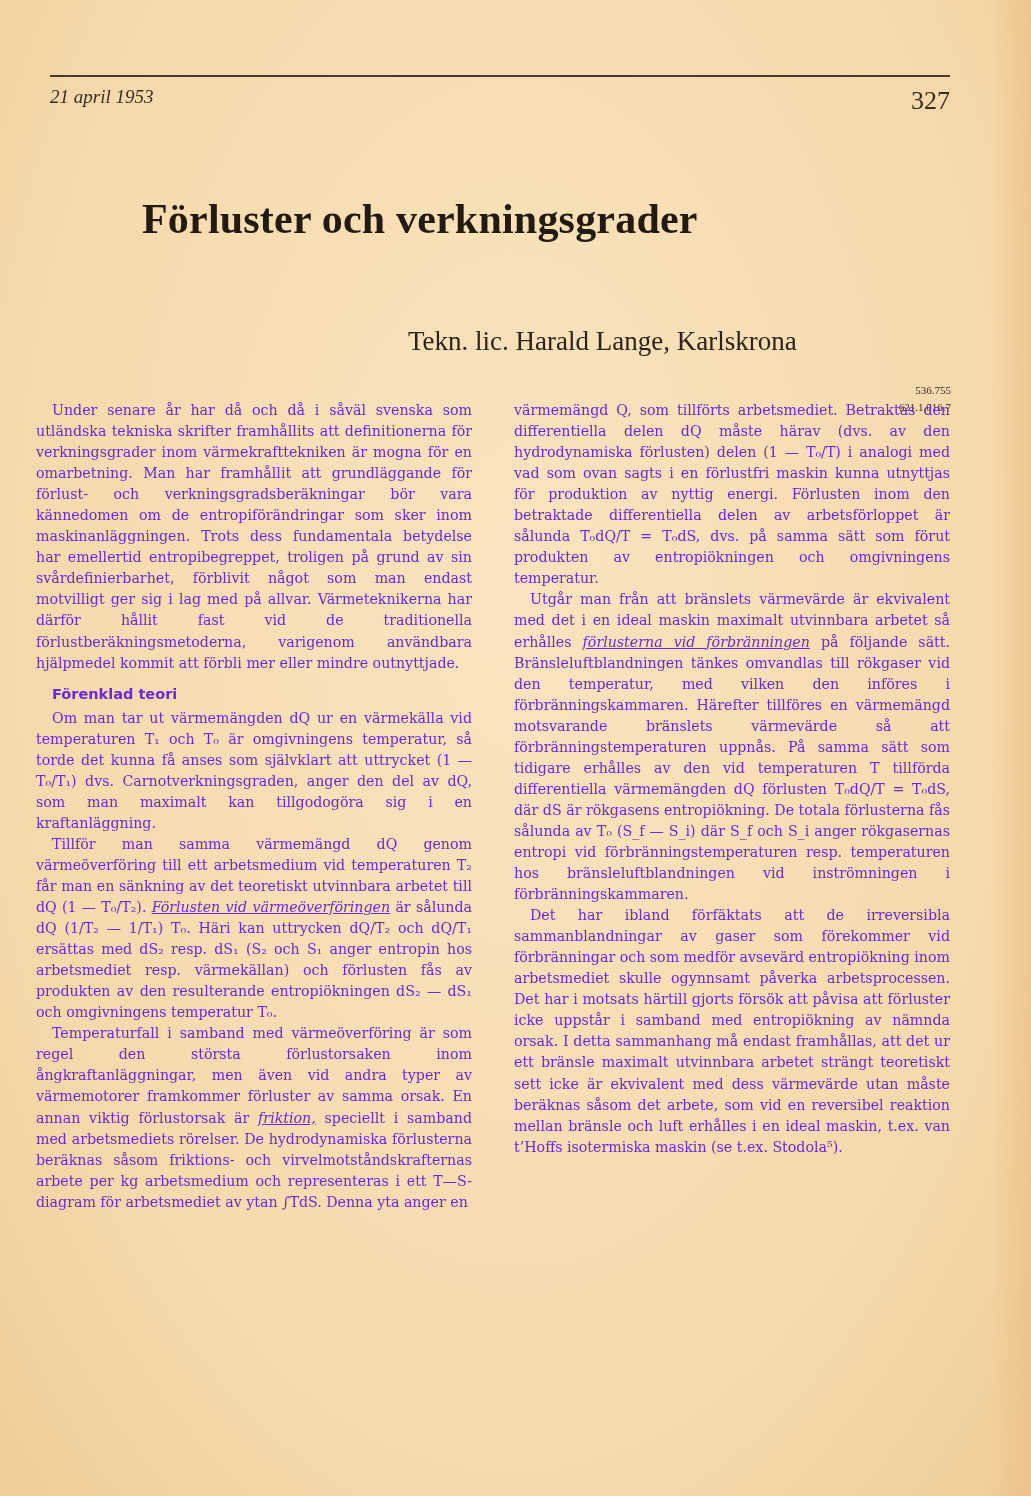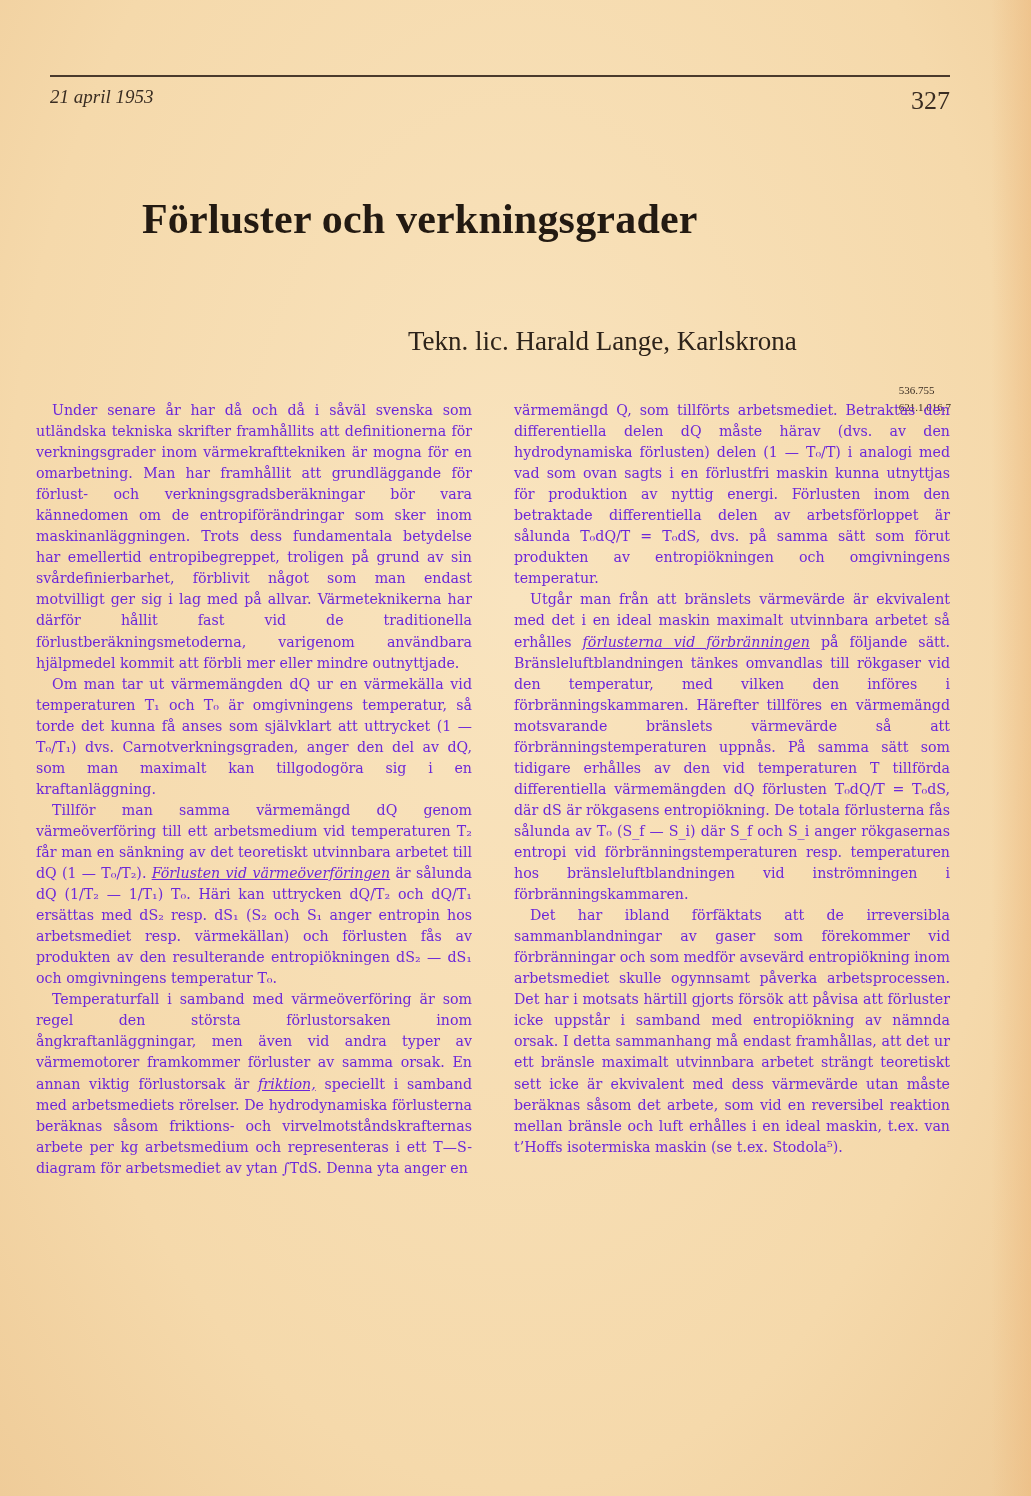--- a/index.html
+++ b/index.html
@@ -37,21 +37,21 @@
     font-size: 42px; line-height: 62px; color: #231a12;
     letter-spacing: 0.2px;
     text-align: right;
   }
   .author {
     position: absolute; left: 408px; top: 326px;
     font-family: "Liberation Serif", serif; 
     font-size: 27px; color: #2d231a;
   }
   .udc {
-    position: absolute; right: 80px; top: 382px; text-align: left;
+    position: absolute; right: 80px; top: 382px; text-align: right;
     font-family: "Liberation Serif", serif; font-size: 11px; line-height: 17px;
     color: #3a2d22;
   }
   .col {
     position: absolute; top: 400px; width: 436px;
     font-family: "DejaVu Serif", serif; font-size: 14.2px; line-height: 21.05px;
     text-align: justify; color: #6d28d9;
   }
   .col.left { left: 36px; }
   .col.right { left: 514px; top: 400px; }
@@ -80,20 +80,21 @@
 
 <div class="author">Tekn. lic. Harald Lange, Karlskrona</div>
 
 <div class="udc">
   <div>536.755</div>
   <div>621.1.016.7</div>
 </div>
 
 <div class="col left">
   <p class="ind">Under senare år har då och då i såväl svenska som utländska tekniska skrifter framhållits att definitionerna för verkningsgrader inom värmekrafttekniken är mogna för en omarbetning. Man har framhållit att grundläggande för förlust- och verkningsgradsberäkningar bör vara kännedomen om de entropiförändringar som sker inom maskinanläggningen. Trots dess fundamentala betydelse har emellertid entropibegreppet, troligen på grund av sin svårdefinierbarhet, förblivit något som man endast motvilligt ger sig i lag med på allvar. Värmeteknikerna har därför hållit fast vid de traditionella förlustberäkningsmetoderna, varigenom användbara hjälpmedel kommit att förbli mer eller mindre outnyttjade.</p>
+  <h3>Förenklad teori</h3>
   <p class="ind">Om man tar ut värmemängden dQ ur en värmekälla vid temperaturen T₁ och T₀ är omgivningens temperatur, så torde det kunna få anses som självklart att uttrycket (1 — T₀/T₁) dvs. Carnotverkningsgraden, anger den del av dQ, som man maximalt kan tillgodogöra sig i en kraftanläggning.</p>
   <p class="ind"><span>Tillför man samma värmemängd dQ genom värmeöverföring till ett arbetsmedium vid temperaturen T₂ får man en sänkning av det teoretiskt utvinnbara arbetet till dQ (1 — T₀/T₂).</span> <span class="it">Förlusten vid värmeöverföringen</span> <span>är sålunda dQ (1/T₂ — 1/T₁) T₀. Häri kan uttrycken dQ/T₂ och dQ/T₁ ersättas med dS₂ resp. dS₁ (S₂ och S₁ anger entropin hos arbetsmediet resp. värmekällan) och förlusten fås av produkten av den resulterande entropiökningen dS₂ — dS₁ och omgivningens temperatur T₀.</span></p>
   <p class="ind"><span>Temperaturfall i samband med värmeöverföring är som regel den största förlustorsaken inom ångkraftanläggningar, men även vid andra typer av värmemotorer framkommer förluster av samma orsak. En annan viktig förlustorsak är</span> <span class="it">friktion,</span> <span>speciellt i samband med arbetsmediets rörelser. De hydrodynamiska förlusterna beräknas såsom friktions- och virvelmotståndskrafternas arbete per kg arbetsmedium och representeras i ett T—S-diagram för arbetsmediet av ytan ∫TdS. Denna yta anger en</span></p>
 </div>
 
 <div class="col right">
   <p>värmemängd Q, som tillförts arbetsmediet. Betraktas den differentiella delen dQ måste härav (dvs. av den hydrodynamiska förlusten) delen (1 — T₀/T) i analogi med vad som ovan sagts i en förlustfri maskin kunna utnyttjas för produktion av nyttig energi. Förlusten inom den betraktade differentiella delen av arbetsförloppet är sålunda T₀dQ/T = T₀dS, dvs. på samma sätt som förut produkten av entropiökningen och omgivningens temperatur.</p>
   <p class="ind"><span>Utgår man från att bränslets värmevärde är ekvivalent med det i en ideal maskin maximalt utvinnbara arbetet så erhålles</span> <span class="it">förlusterna vid förbränningen</span> <span>på följande sätt. Bränsleluftblandningen tänkes omvandlas till rökgaser vid den temperatur, med vilken den införes i förbränningskammaren. Härefter tillföres en värmemängd motsvarande bränslets värmevärde så att förbränningstemperaturen uppnås. På samma sätt som tidigare erhålles av den vid temperaturen T tillförda differentiella värmemängden dQ förlusten T₀dQ/T = T₀dS, där dS är rökgasens entropiökning. De totala förlusterna fås sålunda av T₀ (S_f — S_i) där S_f och S_i anger rökgasernas entropi vid förbränningstemperaturen resp. temperaturen hos bränsleluftblandningen vid inströmningen i förbränningskammaren.</span></p>
   <p class="ind">Det har ibland förfäktats att de irreversibla sammanblandningar av gaser som förekommer vid förbränningar och som medför avsevärd entropiökning inom arbetsmediet skulle ogynnsamt påverka arbetsprocessen. Det har i motsats härtill gjorts försök att påvisa att förluster icke uppstår i samband med entropiökning av nämnda orsak. I detta sammanhang må endast framhållas, att det ur ett bränsle maximalt utvinnbara arbetet strängt teoretiskt sett icke är ekvivalent med dess värmevärde utan måste beräknas såsom det arbete, som vid en reversibel reaktion mellan bränsle och luft erhålles i en ideal maskin, t.ex. van t’Hoffs isotermiska maskin (se t.ex. Stodola⁵).</p>
 </div>

